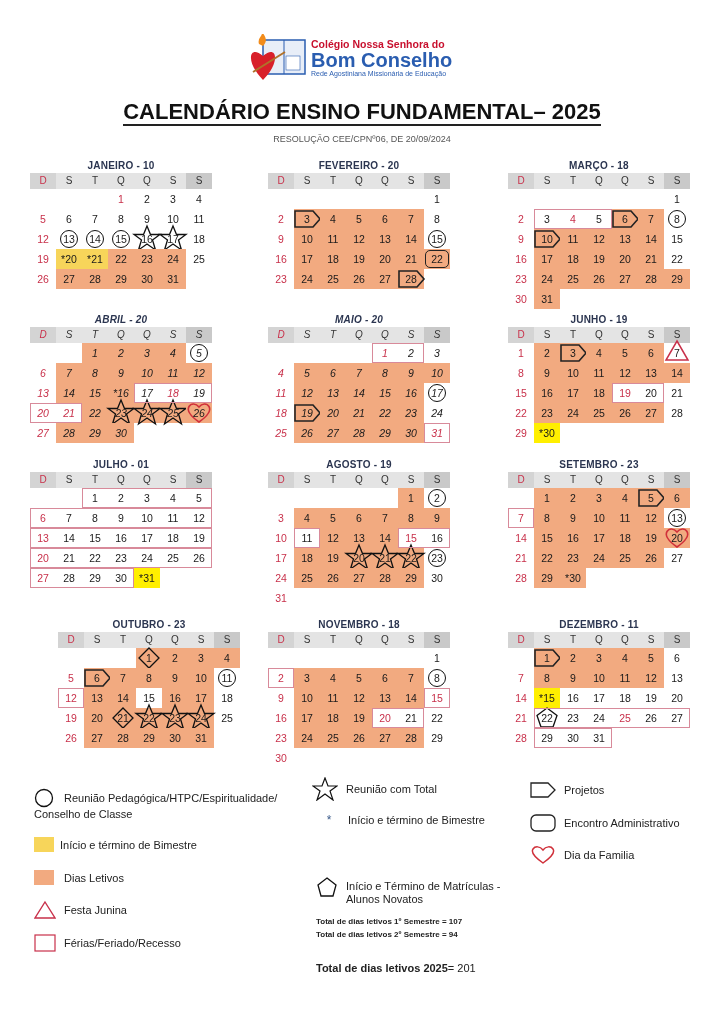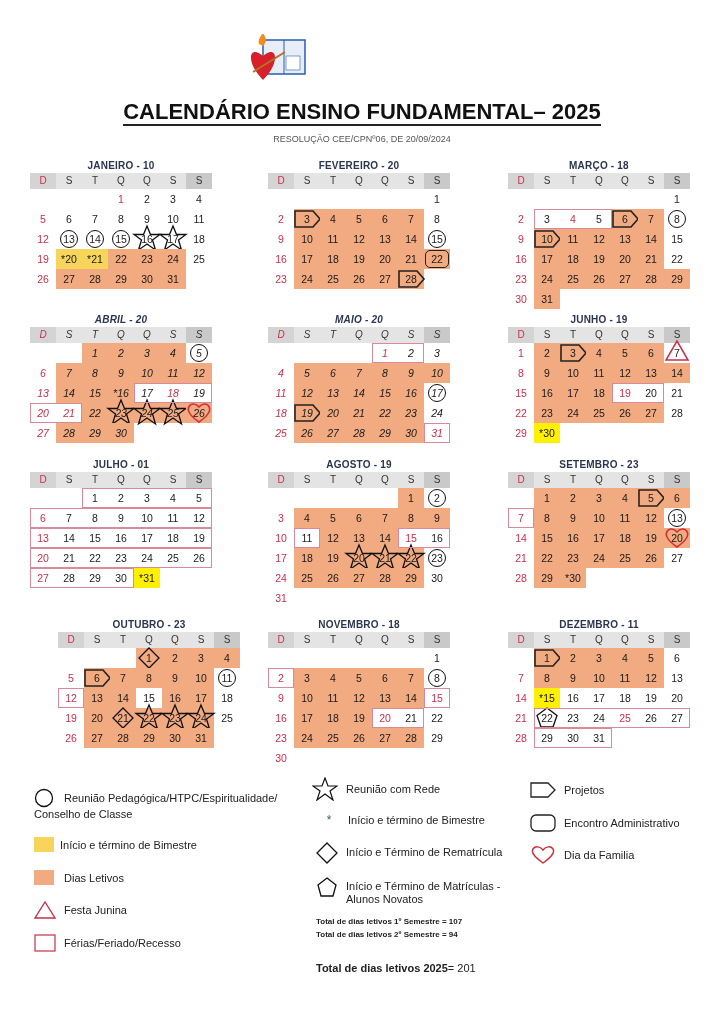--- a/index.html
+++ b/index.html
@@ -50,20 +50,25 @@
 
 <div class="logo">
   <svg class="logo-mark" viewBox="0 0 62 52">
     <rect x="18" y="6" width="42" height="34" fill="#e8eef8" stroke="#2a5db0" stroke-width="1.5"></rect>
     <line x1="39" y1="6" x2="39" y2="40" stroke="#2a5db0" stroke-width="1"></line>
     <rect x="41" y="22" width="14" height="14" fill="#fff" stroke="#2a5db0" stroke-width="0.6"></rect>
     <path d="M18 22 C4 10 0 28 18 46 C36 28 32 10 18 22Z" fill="#d8202a"></path>
     <path d="M14 10 C12 4 18 2 17 -2 C22 4 22 8 18 12Z" fill="#f28c1b"></path>
     <line x1="8" y1="38" x2="40" y2="18" stroke="#b0722a" stroke-width="2"></line>
   </svg>
+  <div class="logo-text">
+    <div class="logo-line1">Colégio Nossa Senhora do</div>
+    <div class="logo-line2">Bom Conselho</div>
+    <div class="logo-line3">Rede Agostiniana Missionária de Educação</div>
+  </div>
 </div>
 <div class="title"><span>CALENDÁRIO ENSINO FUNDAMENTAL– 2025</span></div>
 <div class="subtitle">RESOLUÇÃO CEE/CPNº06, DE 20/09/2024</div>
 
 <div id="months">
     <div class="month" style="left: 30px; top: 158px;">
       <div class="month-title">JANEIRO - 10</div>
       <div class="wk">
         <div class="d">D</div>
         <div>S</div>
@@ -736,31 +741,25 @@
     <span class="lg-ico"><svg width="22" height="20">
           <rect x="1" y="2" width="20" height="16" fill="none" stroke="#c8304a" stroke-width="1.2"></rect>
         </svg></span>
     <span>Férias/Feriado/Recesso</span>
   </div>
 
   <div class="lg-item" style="left:312px;top:777px;">
     <span class="lg-ico" style="width:26px;height:24px;"><svg width="26" height="24" viewBox="0 0 26 24">
           <polygon points="13,1 16,9 25,9 18,14 21,23 13,17 5,23 8,14 1,9 10,9" fill="none" stroke="#111" stroke-width="1.2"></polygon>
         </svg></span>
-    <span>Reunião com Rede</span>
+    <span>Reunião com Total</span>
   </div>
   <div class="lg-item" style="left:318px;top:810px;">
     <span class="lg-ico" style="text-align:center;color:#3a5a8a;font-size:12px;line-height:20px;">*</span>
     <span>Início e término de Bimestre</span>
-  </div>
-  <div class="lg-item" style="left:316px;top:842px;">
-    <span class="lg-ico"><svg width="22" height="22">
-          <polygon points="11,1 21,11 11,21 1,11" fill="none" stroke="#111" stroke-width="1.3"></polygon>
-        </svg></span>
-    <span>Início e Término de Rematrícula</span>
   </div>
   <div class="lg-item" style="left:316px;top:876px;">
     <span class="lg-ico"><svg width="22" height="22">
           <polygon points="11,2 20,9 17,20 5,20 2,9" fill="none" stroke="#111" stroke-width="1.3"></polygon>
         </svg></span>
     <span>Início e Término de Matrículas -</span>
   </div>
   <div class="lg-item" style="left:346px;top:893px;">
     <span>Alunos Novatos</span>
   </div>

